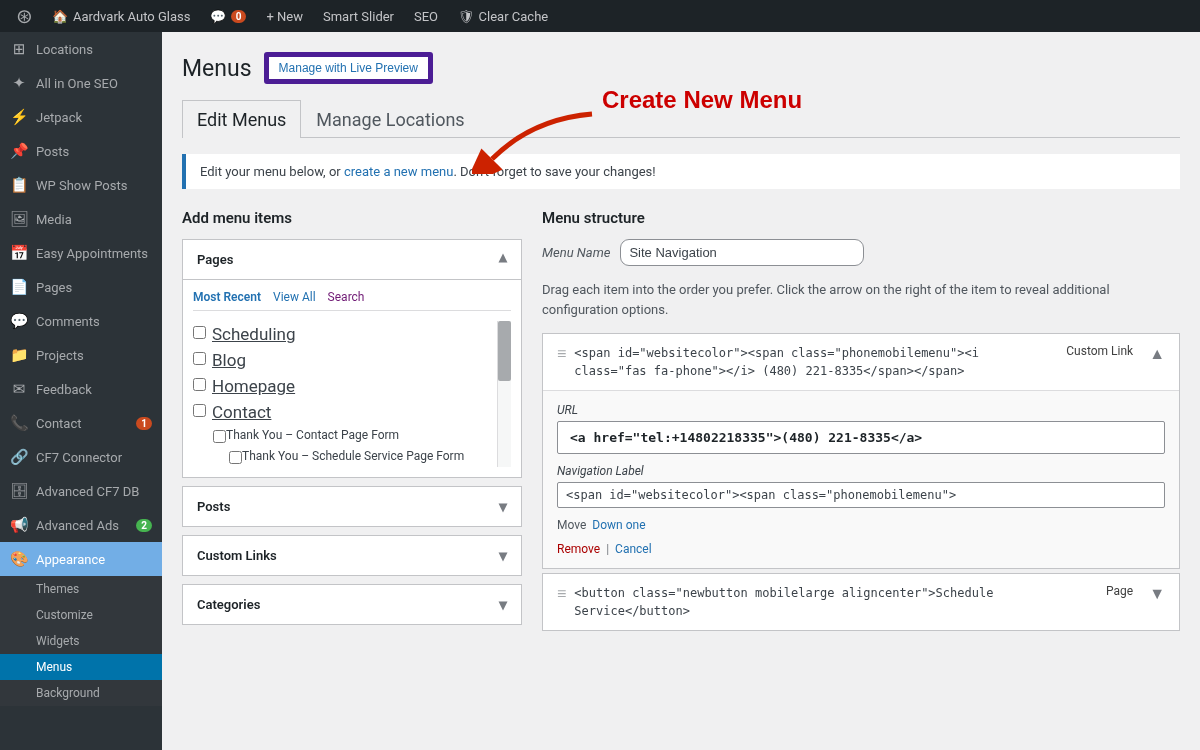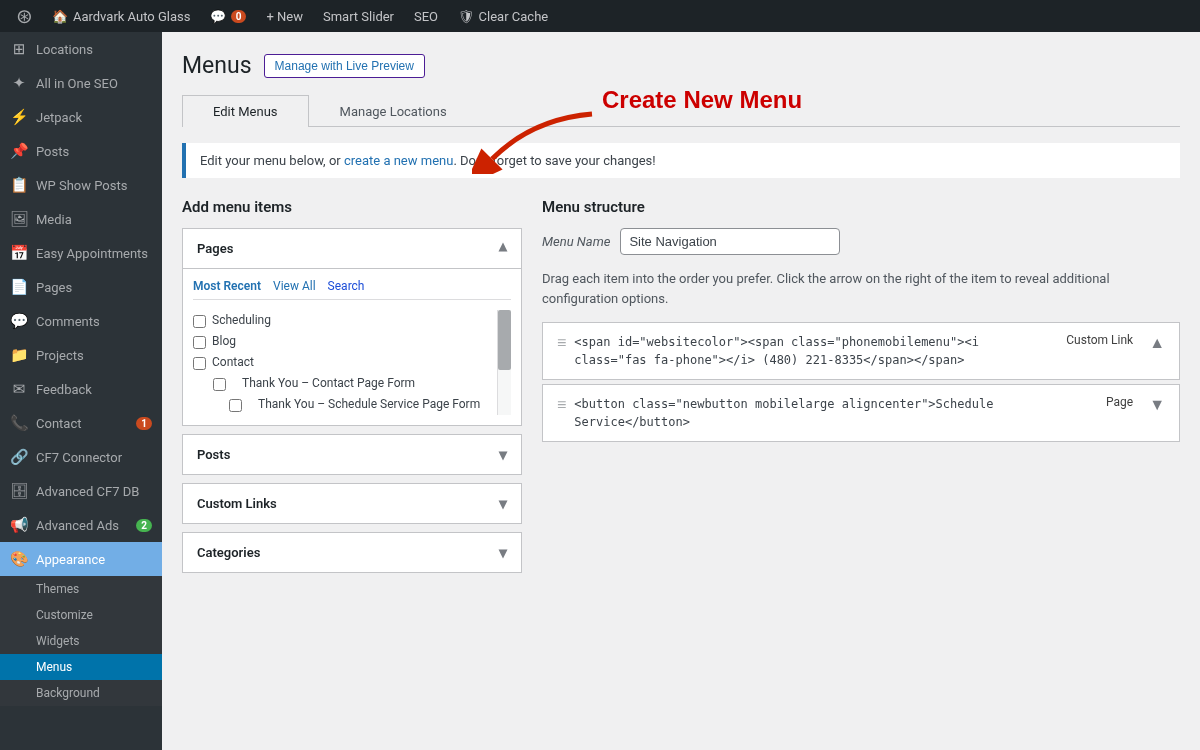--- a/index.html
+++ b/index.html
@@ -101,43 +101,43 @@
       gap: 12px;
       margin-bottom: 16px;
     }
     .page-title {
       font-size: 23px;
       font-weight: 400;
       color: #1d2327;
     }
     .btn-live-preview {
       background: #fff;
-      border: 1px solid #4c1d95;
+      border: 5px solid #4c1d95;
       color: #2271b1;
       padding: 4px 10px;
       cursor: pointer;
       border-radius: 3px;
       font-size: 12px;
     }
 
     
     .nav-tabs {
       display: flex;
       gap: 0;
       margin-bottom: 16px;
       border-bottom: 1px solid #c3c4c7;
     }
     .nav-tab {
-      padding: 8px 30px;
+      padding: 8px 14px;
       cursor: pointer;
       color: #50575e;
       border: 1px solid transparent;
       border-bottom: none;
       background: transparent;
-      font-size: 13px;
+      font-size: 18px;
       margin-bottom: -1px;
     }
     .nav-tab.active {
       background: #f0f0f1;
       border-color: #c3c4c7;
       border-bottom-color: #f0f0f1;
       color: #1d2327;
     }
 
     
@@ -229,26 +229,26 @@
       border-radius: 2px;
     }
 
     .page-item {
       display: flex;
       align-items: flex-start;
       gap: 6px;
       padding: 3px 0;
     }
     .page-item input[type="checkbox"] { margin-top: 2px; cursor: pointer; }
-    .page-item label { color: #3c434a; font-size: 12px; cursor: pointer; }
+    .page-item label { color: #3c434a; font-size: 17px; cursor: pointer; text-decoration: underline; }
 
     .sub-page-item {
       display: flex;
       align-items: flex-start;
-      gap: 16px;
+      gap: 0;
       padding: 3px 0 3px 20px;
     }
     .sub-page-item input[type="checkbox"] { margin-top: 2px; cursor: pointer; }
     .sub-page-item label { color: #3c434a; font-size: 12px; cursor: pointer; }
 
     .accordion-footer {
       display: flex;
       justify-content: space-between;
       align-items: center;
       margin-top: 8px;
@@ -274,22 +274,22 @@
       align-items: center;
       gap: 10px;
       margin-bottom: 14px;
     }
     .menu-name-label { color: #50575e; font-size: 13px; font-style: italic; }
     .menu-name-input {
       border: 1px solid #8c8f94;
       padding: 5px 8px;
       font-size: 13px;
       color: #3c434a;
-      width: 220px;
-      border-radius: 4px;
+      width: 244px;
+      border-radius: 9px;
     }
 
     .menu-structure-hint {
       color: #50575e;
       font-size: 13px;
       margin-bottom: 14px;
       line-height: 1.5;
     }
 
     
@@ -523,31 +523,35 @@
 
           <div class="accordion-panel">
             <div class="accordion-header">
               <span>Pages</span>
               <span class="accordion-arrow up">▾</span>
             </div>
             <div class="accordion-body">
               <div class="pages-tabs">
                 <span class="pages-tab active">Most Recent</span>
                 <span class="pages-tab" style="color:#2271b1;">View All</span>
-                <span class="pages-tab" style="color:#1d4ed8;">Search</span>
+                <span class="pages-tab" style="color:#701a75;">Search</span>
               </div>
               <div class="pages-list-container">
                 <div class="pages-list">
                   <div class="page-item">
                     <input type="checkbox" style="">
                     <label>Scheduling</label>
                   </div>
                   <div class="page-item">
                     <input type="checkbox" style="">
                     <label>Blog</label>
+                  </div>
+                  <div class="page-item">
+                    <input type="checkbox" style="">
+                    <label>Homepage</label>
                   </div>
                   <div class="page-item">
                     <input type="checkbox" style="">
                     <label>Contact</label>
                   </div>
                   <div class="sub-page-item">
                     <input type="checkbox" style="">
                     <label>Thank You – Contact Page Form</label>
                   </div>
                   <div class="sub-page-item" style="padding-left:36px;">
@@ -597,20 +601,35 @@
           <div class="menu-item-card">
             <div class="menu-item-header">
               <span class="menu-item-drag">≡</span>
               <span class="menu-item-content">&lt;span id="websitecolor"&gt;&lt;span
 class="phonemobilemenu"&gt;&lt;i
 class="fas fa-phone"&gt;&lt;/i&gt; (480)
 221-8335&lt;/span&gt;&lt;/span&gt;</span>
               <span class="menu-item-type">Custom Link</span>
               <span class="menu-item-toggle">▲</span>
             </div>
+            <div class="menu-item-expanded">
+              <div class="field-label">URL</div>
+              <div class="url-display">&lt;a href="tel:+14802218335"&gt;(480) 221-8335&lt;/a&gt;</div>
+              <div class="field-label">Navigation Label</div>
+              <input type="text" class="nav-label-input" value="&lt;span id=&quot;websitecolor&quot;&gt;&lt;span class=&quot;phonemobilemenu&quot;&gt;" style="">
+              <div class="move-row">
+                <span>Move</span>
+                <a href="#" class="move-link">Down one</a>
+              </div>
+              <div class="actions-row">
+                <a href="#" class="remove-link">Remove</a>
+                <span class="separator">|</span>
+                <a href="#" class="cancel-link">Cancel</a>
+              </div>
+            </div>
           </div>
 
           <div class="menu-item-card">
             <div class="menu-item-header">
               <span class="menu-item-drag">≡</span>
               <span class="menu-item-content">&lt;button class="newbutton
 mobilelarge aligncenter"&gt;Schedule
 Service&lt;/button&gt;</span>
               <span class="menu-item-type">Page</span>
               <span class="menu-item-toggle">▼</span>

